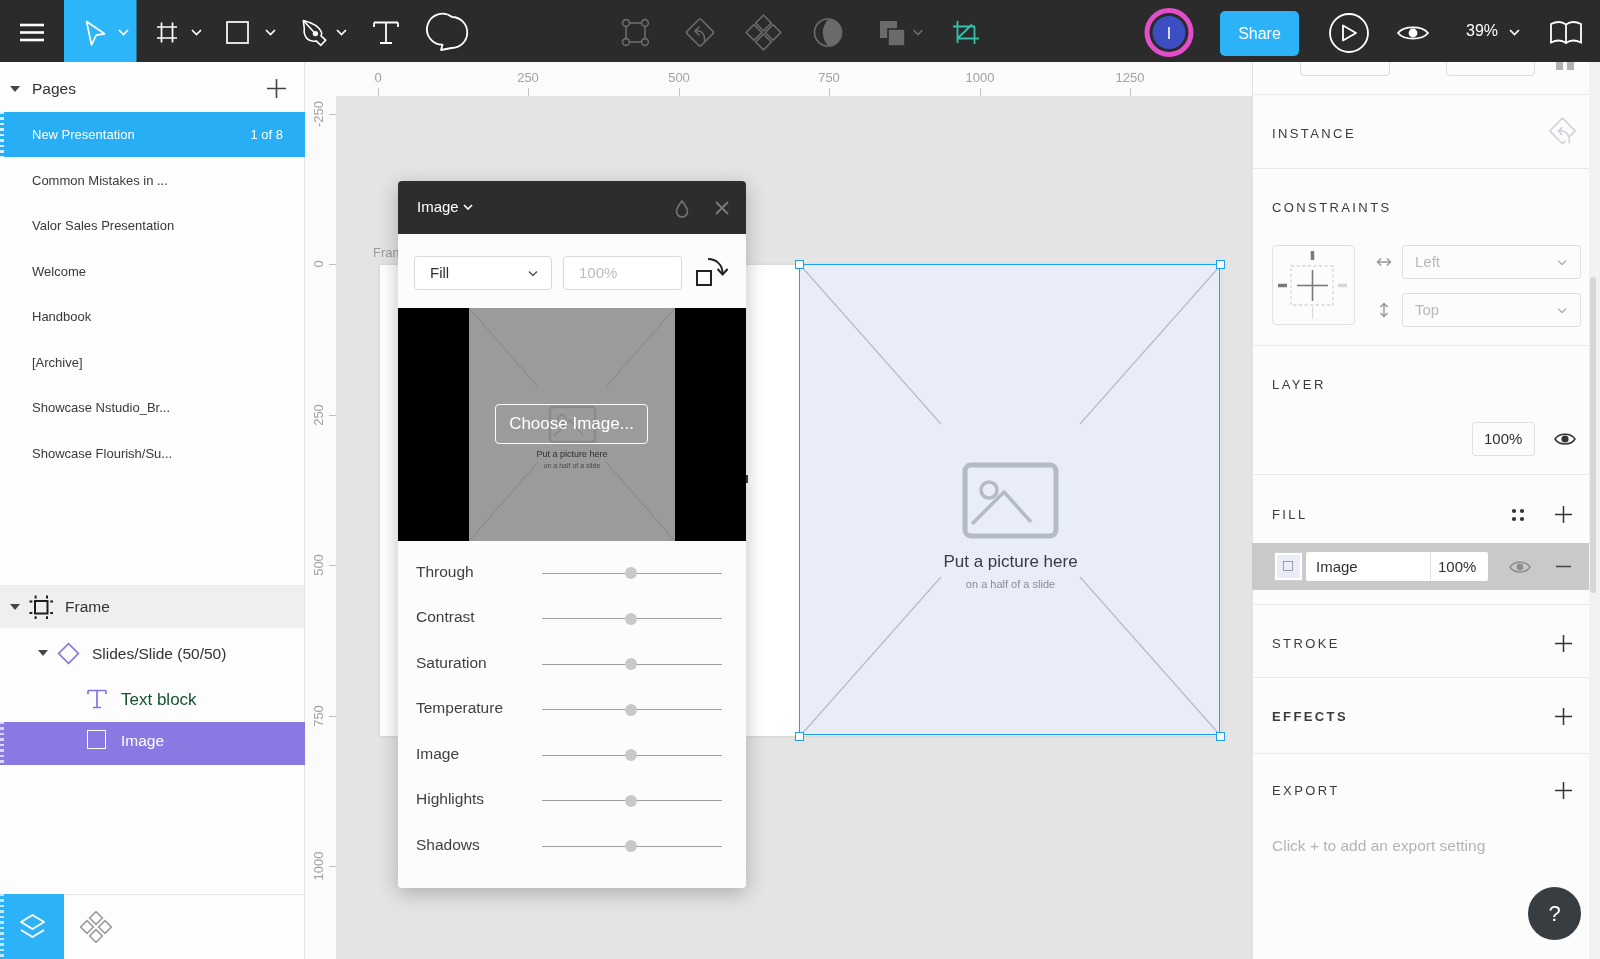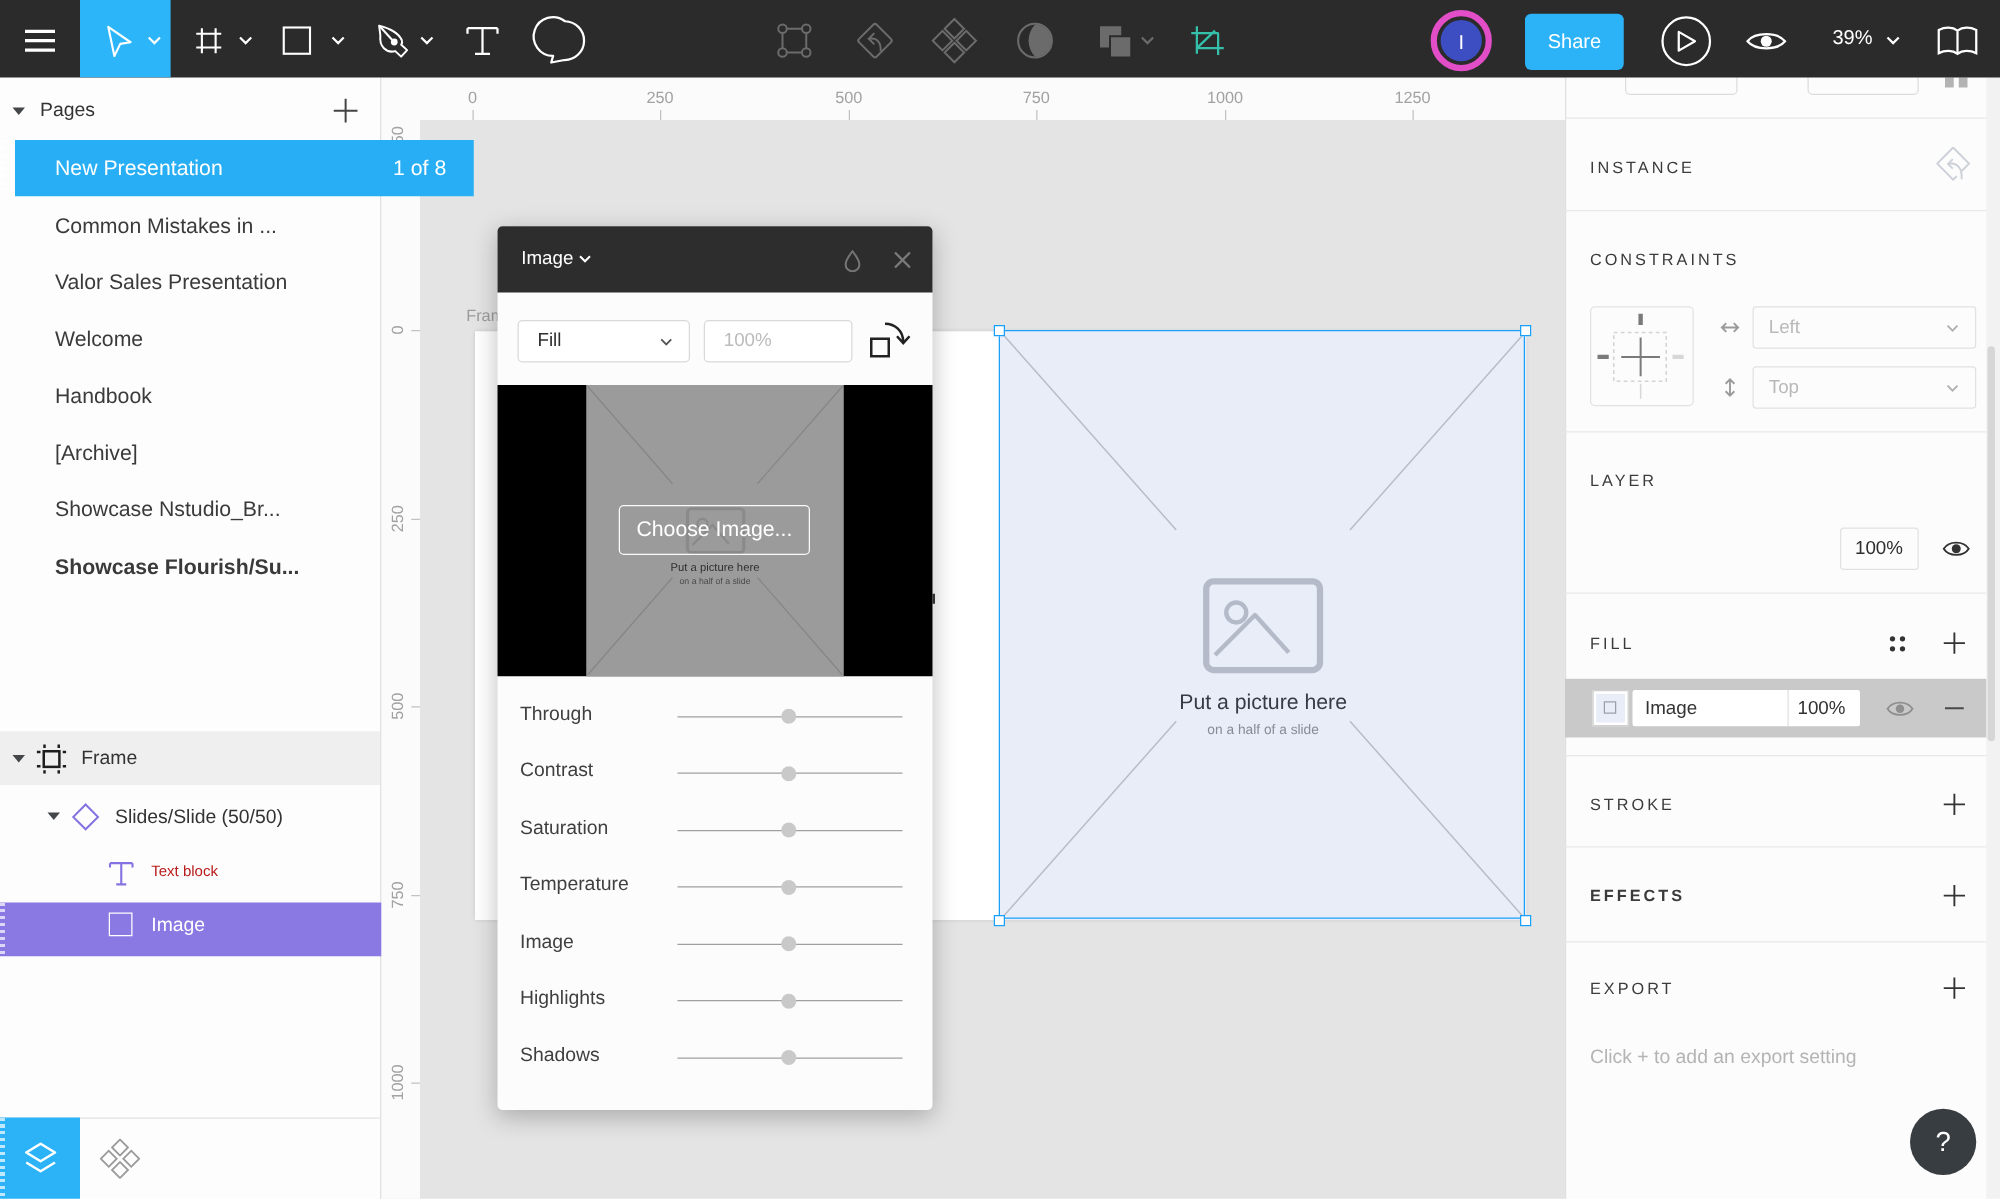--- a/index.html
+++ b/index.html
@@ -6,21 +6,21 @@
     font-family:"Liberation Sans",sans-serif;background:#ffffff;}
   .abs{position:absolute;}
   #stage{position:absolute;left:0;top:0;width:1600px;height:959px;}
   
   #toolbar{left:0;top:0;width:1600px;height:62px;background:#2b2b2b;z-index:40;}
   #shareBtn{z-index:42;left:1220px;top:11px;width:79px;height:45px;background:#2cb3f7;border-radius:5px;
     color:#fff;font-size:16px;text-align:center;line-height:45px;}
   #zoomTxt{z-index:42;left:1466px;top:0;height:62px;line-height:62px;color:#fff;font-size:16px;}
   
   #sidebar{left:0;top:62px;width:305px;height:897px;background:#fdfdfd;border-right:1px solid #e2e2e2;box-sizing:border-box;}
-  .pgrow{position:absolute;left:12px;width:367px;height:45px;line-height:45px;font-size:17px;color:#3a3a3a;}
+  .pgrow{position:absolute;left:0;width:305px;height:45px;line-height:45px;font-size:13px;color:#3a3a3a;}
   .pgrow span{position:absolute;left:32px;}
   #pageSel{background:#27aef5;color:#fff;}
   .tri{position:absolute;width:0;height:0;border-left:5px solid transparent;border-right:5px solid transparent;border-top:6px solid #44474a;}
   .hdrtxt{position:absolute;font-size:13px;letter-spacing:2.4px;color:#3b3b3b;}
   
   #canvas{left:305px;top:62px;width:947px;height:897px;background:#e4e4e4;}
   #rulerTop{left:305px;top:62px;width:947px;height:34px;background:#fbfbfb;}
   #rulerLeft{left:305px;top:96px;width:31px;height:863px;background:#fbfbfb;}
   .rnum{position:absolute;color:#a2a2a2;font-size:13px;}
   .rtick{position:absolute;background:#c2c2c2;}
@@ -268,21 +268,21 @@
     </div>
   <div class="pgrow" style="top:294px;">
       <span>Handbook</span>
     </div>
   <div class="pgrow" style="top:339.5px;">
       <span>[Archive]</span>
     </div>
   <div class="pgrow" style="top:385px;">
       <span>Showcase Nstudio_Br...</span>
     </div>
-  <div class="pgrow" style="top:430.5px;font-weight:bold;">
+  <div class="pgrow" style="top:430.5px;">
       <span>Showcase Flourish/Su...</span>
     </div>
 
   <div class="abs" style="left:0;top:585px;width:304px;height:43px;background:#efefef;"></div>
   <div class="tri" style="left:10px;top:604px;"></div>
   <svg class="abs" style="left:29px;top:595px;" width="24" height="24" viewBox="0 0 24 24">
     <g stroke="#1d1d1d" stroke-width="2" fill="none">
       <rect x="6" y="6" width="12.5" height="12.5"></rect>
       <path d="M6.6 0.5 L6.6 3.4 M18 0.5 L18 3.4 M6.6 21.2 L6.6 24 M18 21.2 L18 24"></path>
       <path d="M0.5 6.6 L3.4 6.6 M21.2 6.6 L24 6.6 M0.5 18 L3.4 18 M21.2 18 L24 18"></path>
@@ -292,21 +292,21 @@
 
   <div class="tri" style="left:38px;top:650px;"></div>
   <svg class="abs" style="left:57px;top:642px;" width="23" height="23" viewBox="0 0 23 23">
     <rect x="4.5" y="4.5" width="14" height="14" stroke="#8673e1" stroke-width="1.6" fill="none" transform="rotate(45 11.5 11.5)"></rect>
   </svg>
   <div class="abs" style="left:92px;top:645px;font-size:15.5px;color:#333;">Slides/Slide (50/50)</div>
 
   <svg class="abs" style="left:86px;top:688px;" width="22" height="22" viewBox="0 0 22 22">
     <path d="M2 2.5 L20 2.5 M11 2.5 L11 19.5 M7 19.5 L15 19.5 M2 2.5 L2 6 M20 2.5 L20 6" stroke="#8673e1" stroke-width="1.7" fill="none"></path>
   </svg>
-  <div class="abs" style="left:121px;top:690px;font-size:12px;color:#b91c1c;text-align:center;">Text block</div>
+  <div class="abs" style="left:121px;top:690px;font-size:17px;color:#14532d;text-align:center;">Text block</div>
 
   <div class="abs" style="left:0;top:722px;width:305px;height:43px;background:#8b79e3;"></div>
   <div class="abs" style="left:87px;top:730px;width:19px;height:19px;border:1.7px solid #fff;box-sizing:border-box;"></div>
   <div class="abs" style="left:121px;top:732px;font-size:15.5px;color:#fff;">Image</div>
 
   <div class="abs" style="left:0;top:894px;width:304px;height:65px;background:#fdfdfd;border-top:1px solid #e4e4e4;"></div>
   <div class="abs" style="left:0;top:894px;width:64px;height:65px;background:#2cb3f7;"></div>
   <svg class="abs" style="left:17px;top:911px;" width="31" height="31" viewBox="0 0 31 31">
     <path d="M15.5 4 L27 11 L15.5 18 L4 11 Z" stroke="#fff" stroke-width="2" fill="none" stroke-linejoin="round"></path>
     <path d="M4 19 L15.5 26 L27 19" stroke="#fff" stroke-width="2" fill="none" stroke-linejoin="round"></path>

